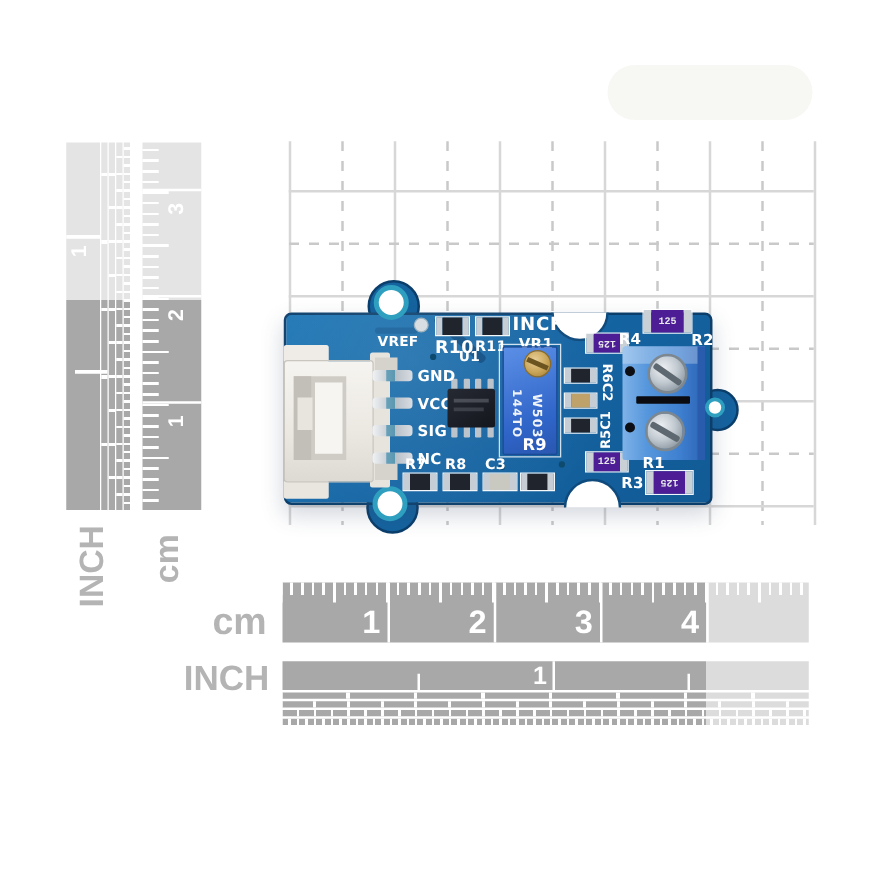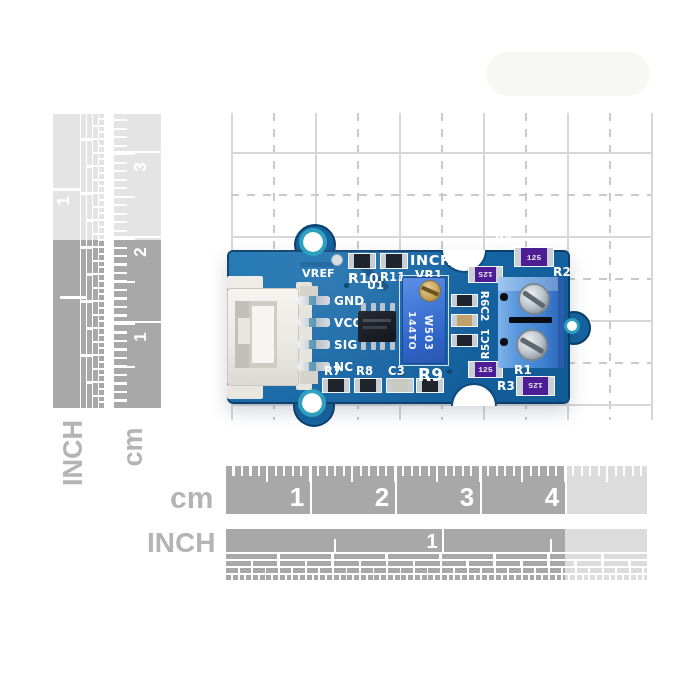--- a/index.html
+++ b/index.html
@@ -250,21 +250,21 @@
       <div class="abs" style="left:421px;top:289px;width:18px;height:4px;background:#6b5420;transform:rotate(24deg);z-index:8;"></div>
       <div class="abs ctext rot90" style="left:391px;top:325px;width:44px;height:12px;z-index:8;color:#f0f4fa;
            font-family:'DejaVu Sans',sans-serif;font-weight:700;font-size:9.5px;letter-spacing:1px;">144TO</div>
       <div class="abs ctext rot90" style="left:407px;top:327px;width:44px;height:12px;z-index:8;color:#f0f4fa;
            font-family:'DejaVu Sans',sans-serif;font-weight:700;font-size:10px;letter-spacing:1px;">W503</div>
     </div>
 
     <div class="sk" style="left:324px;top:364px;font-size:11.5px;">R7</div>
     <div class="sk" style="left:356px;top:364px;font-size:11.5px;">R8</div>
     <div class="sk" style="left:388px;top:364px;font-size:11.5px;">C3</div>
-    <div class="sk" style="left:418px;top:365px;font-size:17px;">R9</div>
+    <div class="sk" style="left:418px;top:349px;font-size:13px;">R9</div>
     <div class="smd" style="left:322px;top:378px;width:28px;height:15px;">
         <span class="cap"></span>
         <span class="bodyd"></span>
         <span class="cap"></span>
       </div>
     <div class="smd" style="left:354px;top:378px;width:28px;height:15px;">
         <span class="cap"></span>
         <span class="bodyd"></span>
         <span class="cap"></span>
       </div>
@@ -272,21 +272,21 @@
         <span class="cap"></span>
         <span class="bodyc"></span>
         <span class="cap"></span>
       </div>
     <div class="smd" style="left:416px;top:378px;width:28px;height:15px;">
         <span class="cap"></span>
         <span class="bodyd"></span>
         <span class="cap"></span>
       </div>
 
-    <div class="sk" style="left:495px;top:232px;font-size:12px;">R4</div>
+    <div class="sk" style="left:495px;top:264px;font-size:12px;">R4</div>
     <div class="res125" style="left:514px;top:247px;width:40px;height:20px;">
       <span class="cap"></span>
         <span class="body">125</span>
         <span class="cap"></span>
       </div>
     <div class="sk" style="left:553px;top:265px;font-size:12px;">R2</div>
     <div class="res125 flip" style="left:468px;top:266px;width:35px;height:17px;">
       <span class="cap"></span>
         <span class="body">125</span>
         <span class="cap"></span>

